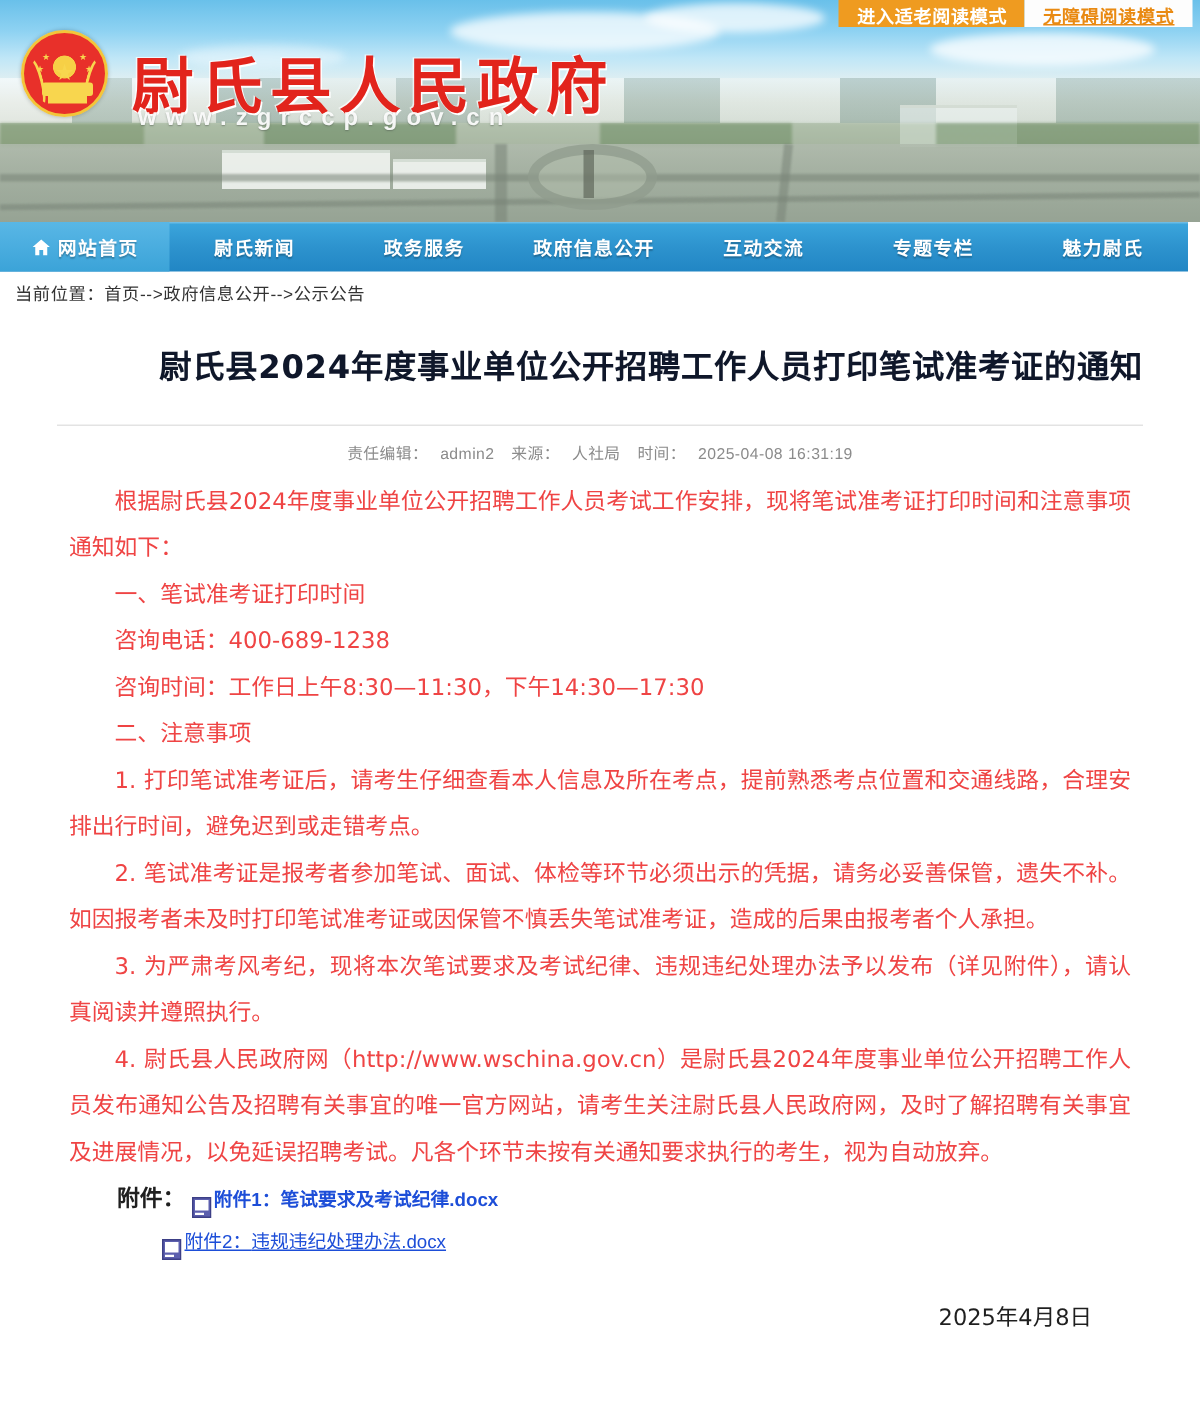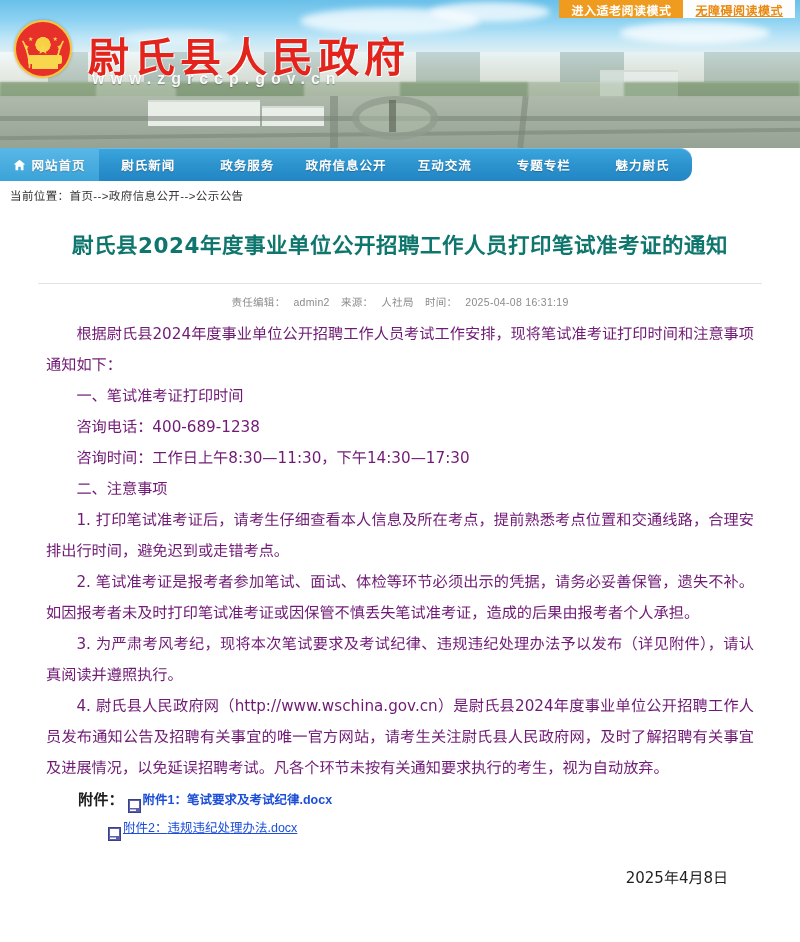--- a/index.html
+++ b/index.html
@@ -145,25 +145,24 @@
   .site-url {
     position: absolute; left: 92px; top: 70px;
     font-size: 16px; letter-spacing: 6px; font-weight: bold;
     color: rgba(255,255,255,0.92);
     text-shadow: 0 1px 1px rgba(80,90,80,0.5);
     white-space: nowrap;
   }
 
   
   .navbar {
-    position: relative; width: 692px; height: 33px;
+    position: relative; width: 792px; height: 33px;
     background: linear-gradient(to bottom, #3ba6dd 0%, #2d93ce 50%, #2186c4 100%);
     display: flex; align-items: stretch;
     box-shadow: inset 0 1px 0 rgba(255,255,255,0.25);
-    border-radius: 12px;
   }
   .nav-item {
     flex: 1 1 0; display: flex; align-items: center; justify-content: center;
     gap: 5px; color: #ffffff; font-size: 12.5px; font-weight: bold;
     letter-spacing: 1px; white-space: nowrap; cursor: pointer;
     text-shadow: 0 1px 1px rgba(0,0,0,0.25);
   }
   .nav-item.active {
     background: linear-gradient(to bottom, #59b7e6 0%, #3ba3d8 100%);
   }
@@ -182,37 +181,37 @@
 
   
   .article {
     position: relative;
     width: 800px;
     padding: 0 38px;
     background: #ffffff;
   }
   .article-title {
     margin-top: 20px;
-    text-align: center;
+    text-align: right;
     font-size: 21.5px; font-weight: bold;
-    color: #0f766e; letter-spacing: .5px; line-height: 34px;
+    color: #0f172a; letter-spacing: .5px; line-height: 34px;
     font-family: "DejaVu Sans", "Liberation Sans", sans-serif;
   }
   .title-rule {
     margin: 20px 0 0 0; height: 1px; background: #e3e3e3;
   }
   .meta {
     text-align: center; padding: 10px 0 4px 0;
     font-size: 10.5px; color: #8b8b8b; letter-spacing: .3px;
   }
   .meta span { margin: 0 4px; }
 
   .content {
     padding: 6px 8px 0 8px;
-    font-size: 15.2px; line-height: 31px; color: #701a75;
+    font-size: 15.2px; line-height: 31px; color: #ef4444;
     text-align: justify;
     font-family: "DejaVu Sans", "Liberation Sans", sans-serif;
   }
   .content p { margin: 0; text-indent: 2em; }
 
   
   .attachments {
     padding: 2px 8px 0 8px;
     font-size: 15.2px; line-height: 28px; color: #1f1f1f;
   }

